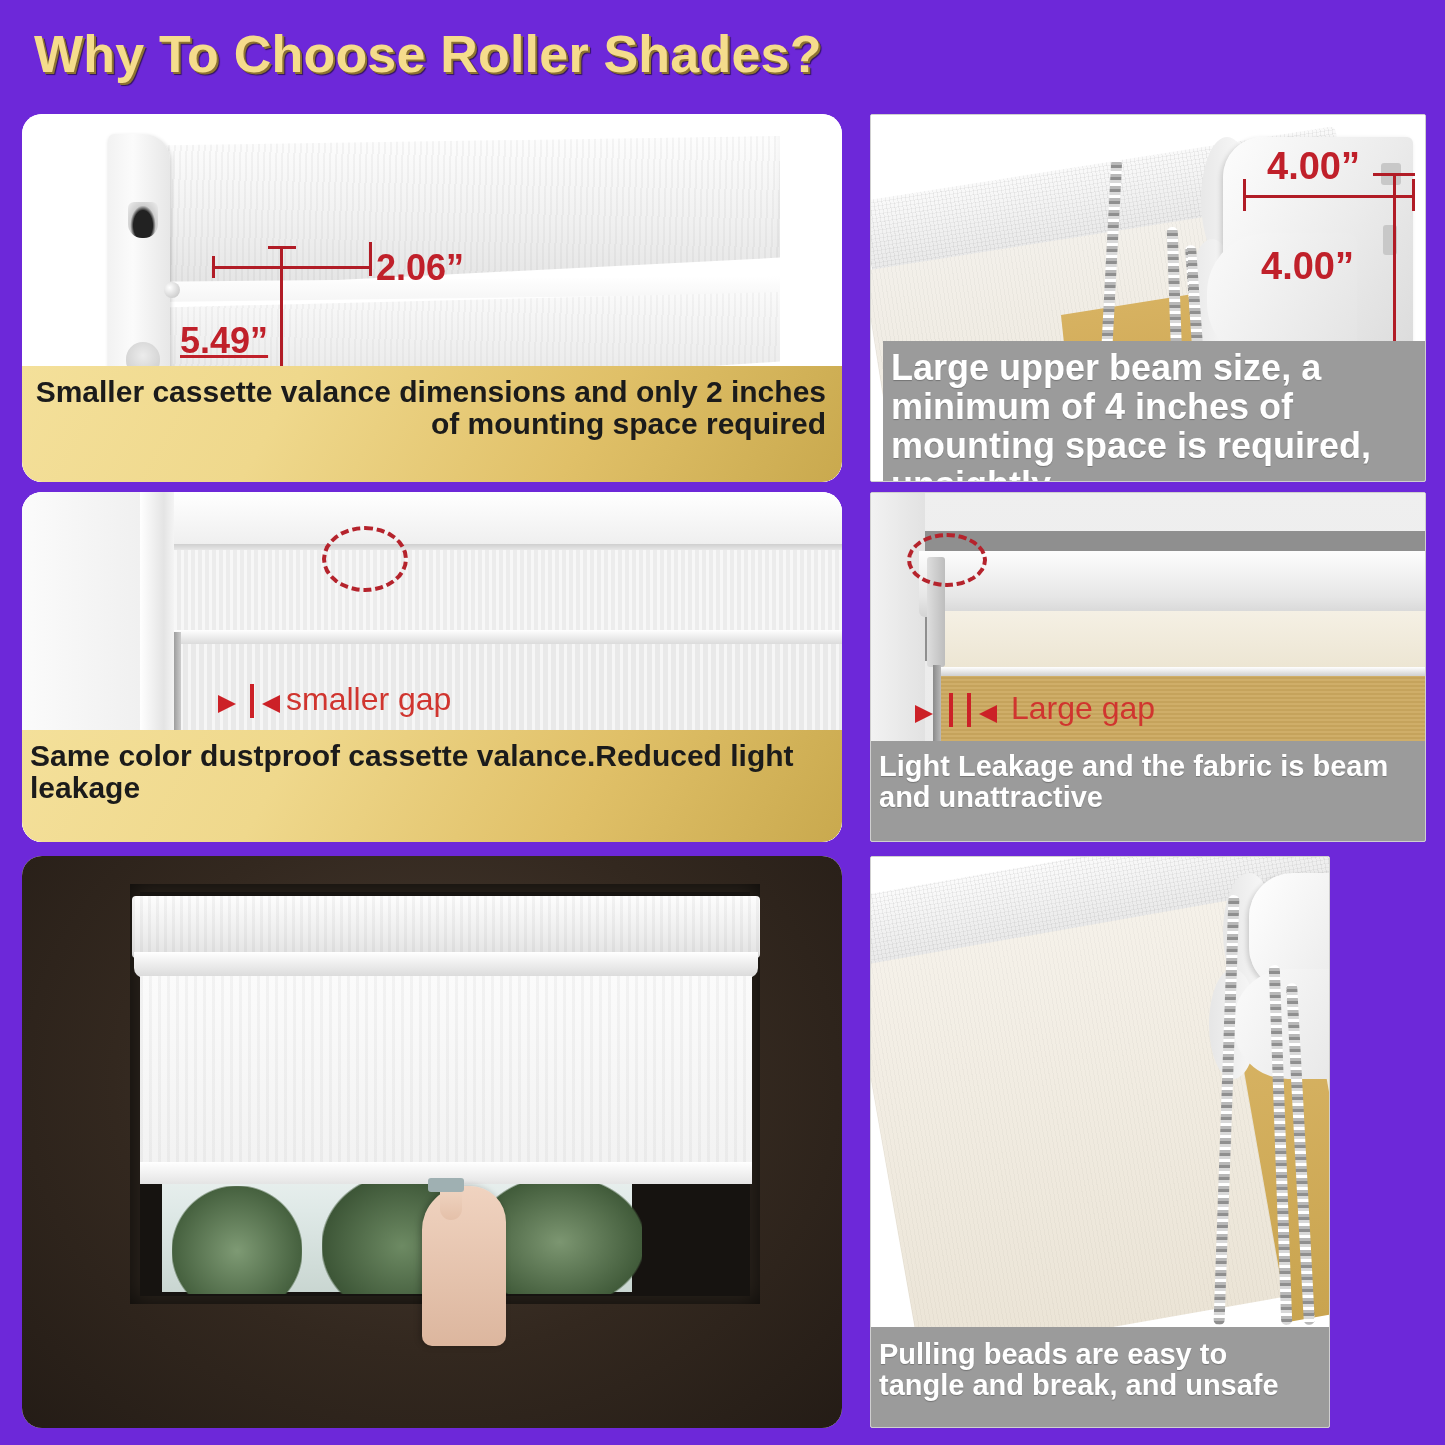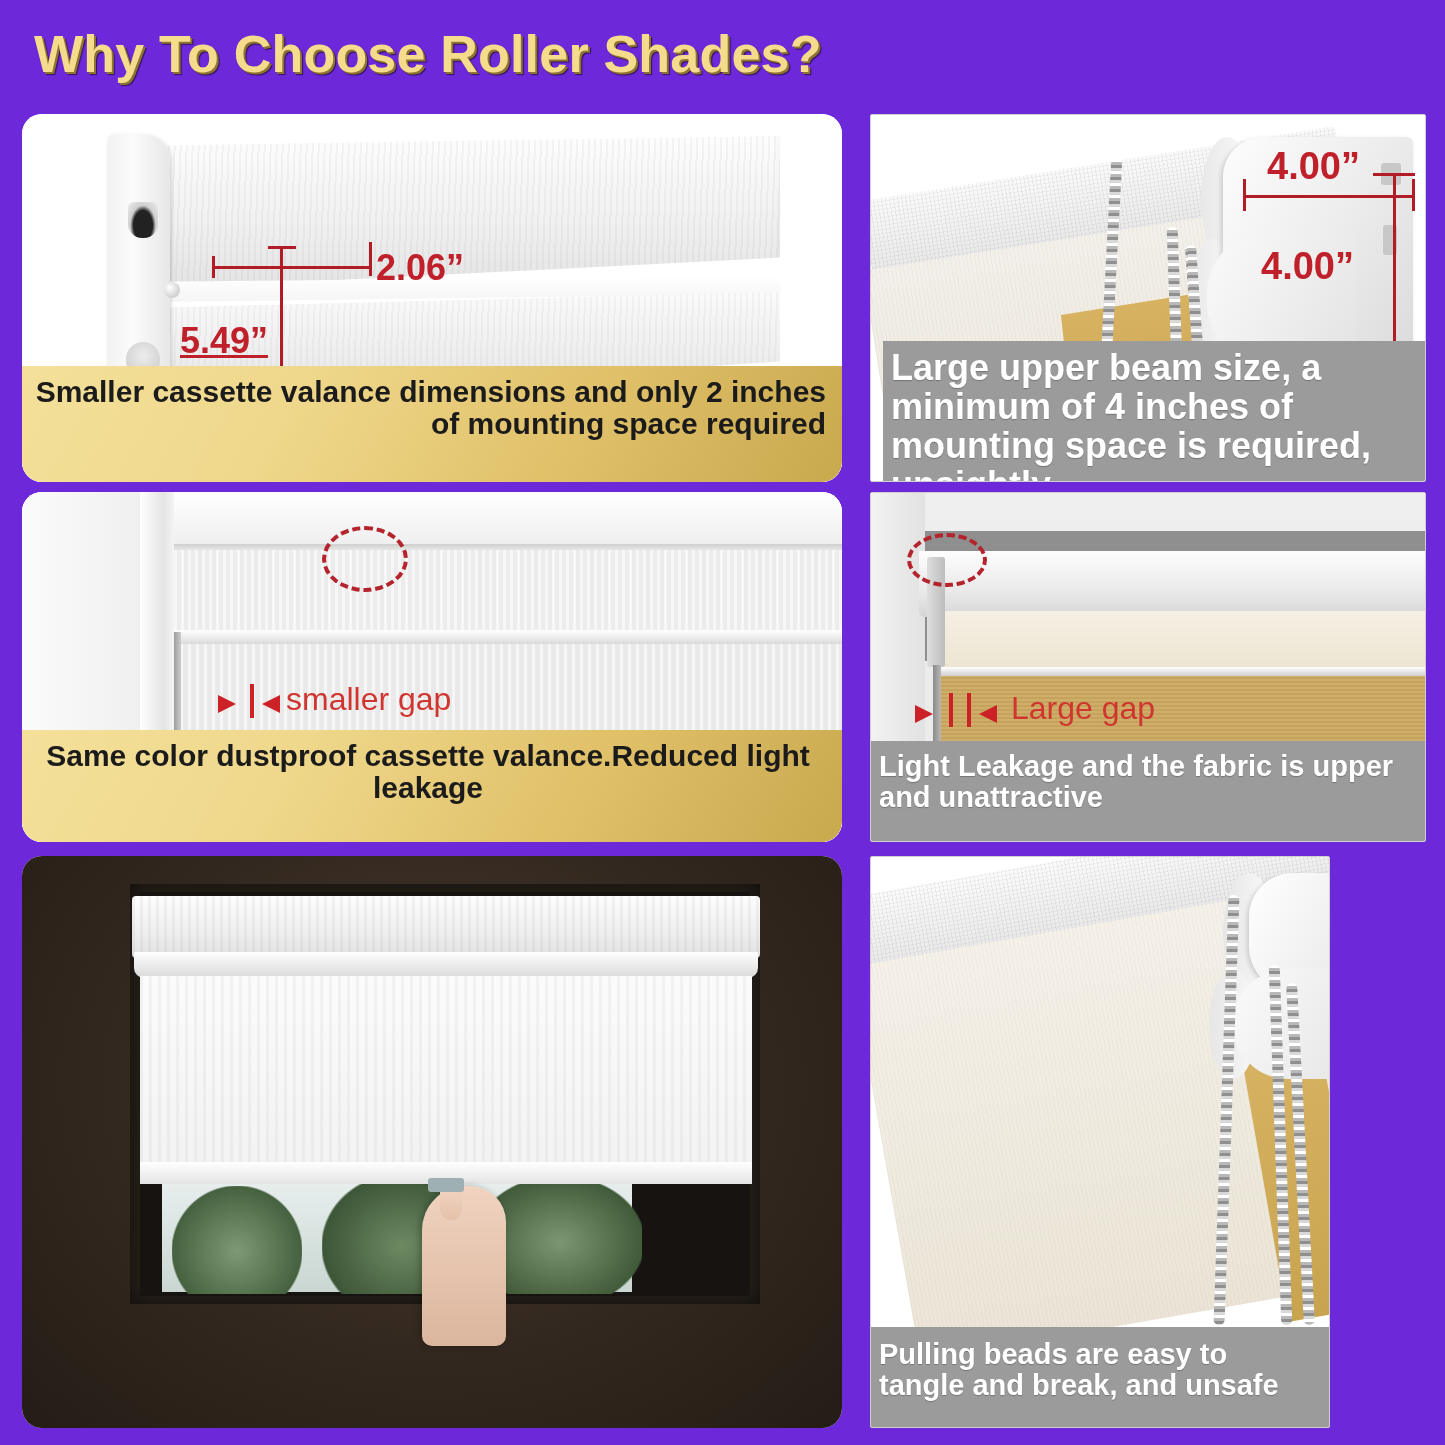--- a/index.html
+++ b/index.html
@@ -20,21 +20,21 @@
     white-space:nowrap;
   }
 
   
   .panel{position:absolute;overflow:hidden;background:#fff;}
   .panel.left{border-radius:20px;}
   .panel.right{border-radius:2px;border:1px solid #cfcfcf;box-sizing:border-box;}
 
   .p1{left:22px;  top:114px;  width:820px;  height:368px;text-align:right;}
   .p2{left:870px; top:114px;  width:556px;  height:368px;}
-  .p3{left:22px;  top:492px;  width:820px;  height:350px;text-align:center;}
+  .p3{left:22px;  top:492px;  width:820px;  height:350px;}
   .p4{left:870px; top:492px;  width:556px;  height:350px;}
   .p5{left:22px;  top:856px;  width:820px;  height:572px;}
   .p6{left:870px; top:856px;  width:460px;  height:572px;}
 
   .scene{position:absolute;inset:0;}
 
   
   .cap{
     position:absolute;left:0;right:0;bottom:0;
     box-sizing:border-box;
@@ -366,21 +366,21 @@
       <div class="edge"></div>
 
       <div class="dash-ellipse" style="left:36px;top:40px;width:72px;height:46px;"></div>
 
       <div class="arrow-r" style="left:44px;top:212px;"></div>
       <div class="gap-bar" style="left:78px;top:200px;height:34px;"></div>
       <div class="gap-bar" style="left:96px;top:200px;height:34px;"></div>
       <div class="arrow-l" style="left:108px;top:212px;"></div>
       <div class="gap-label" style="left:140px;top:197px;font-size:32px;">Large gap</div>
     </div>
-    <div class="cap gray c4">Light Leakage and the fabric is upper and unattractive</div>
+    <div class="cap gray c4">Light Leakage and the fabric is beam and unattractive</div>
   </div>
 
   <div class="panel left p5">
     <div class="scene">
       <div class="room"></div>
       <div class="recess"></div>
       <div class="frame"></div>
       <div class="glass"></div>
       <div class="tree1"></div>
       <div class="tree2"></div>

